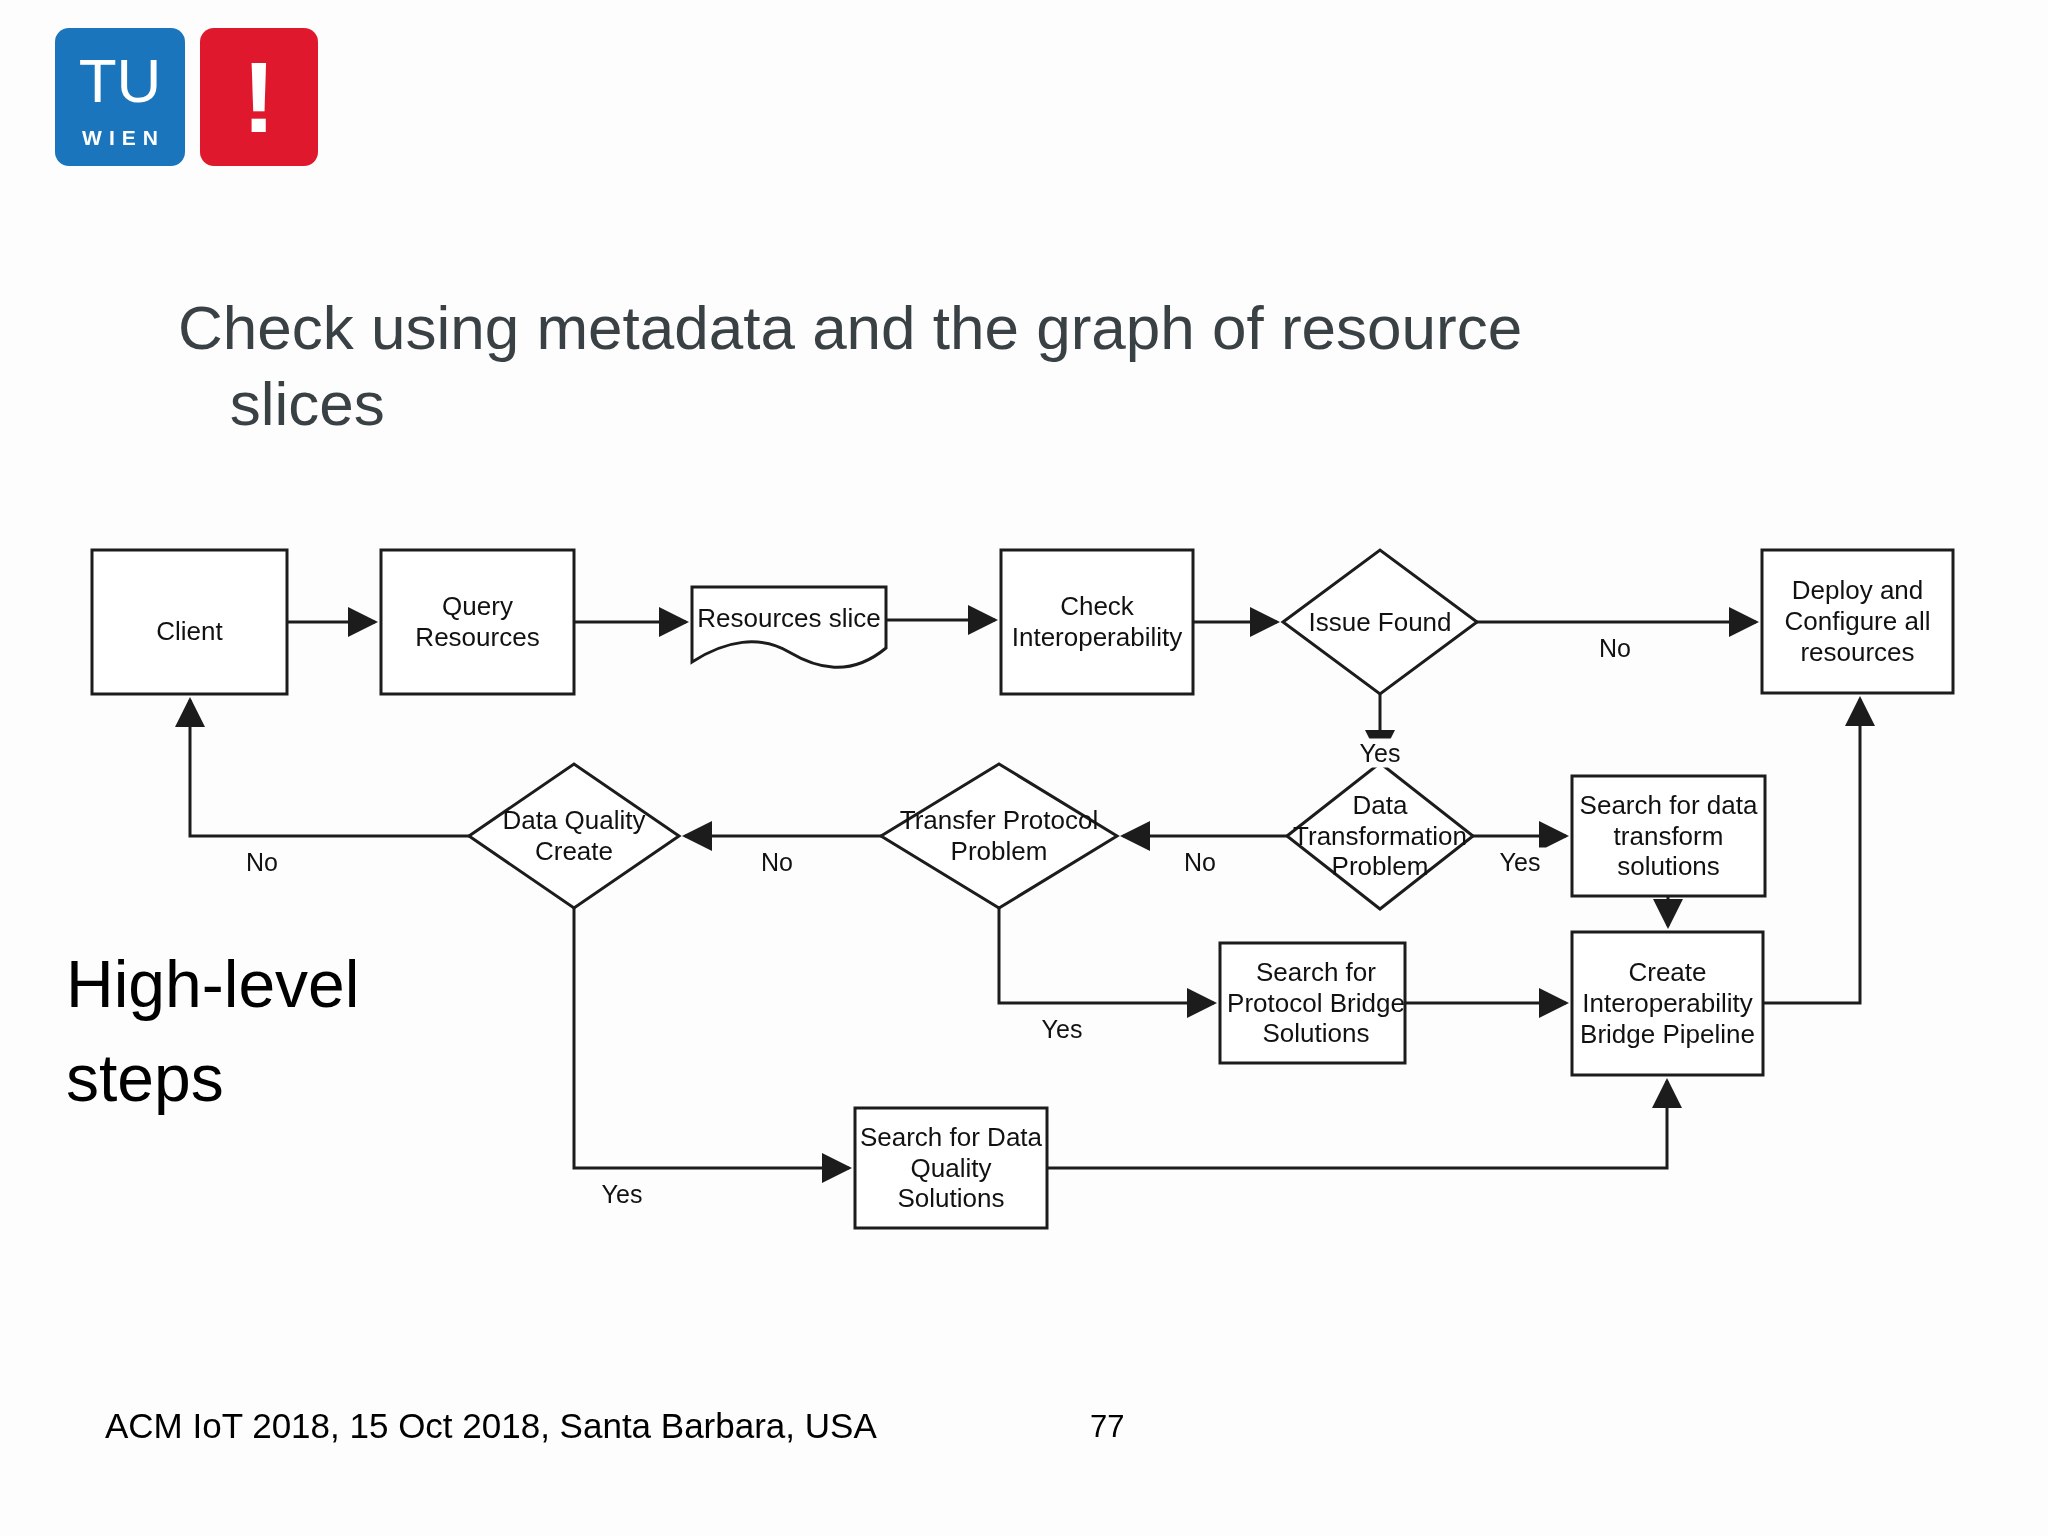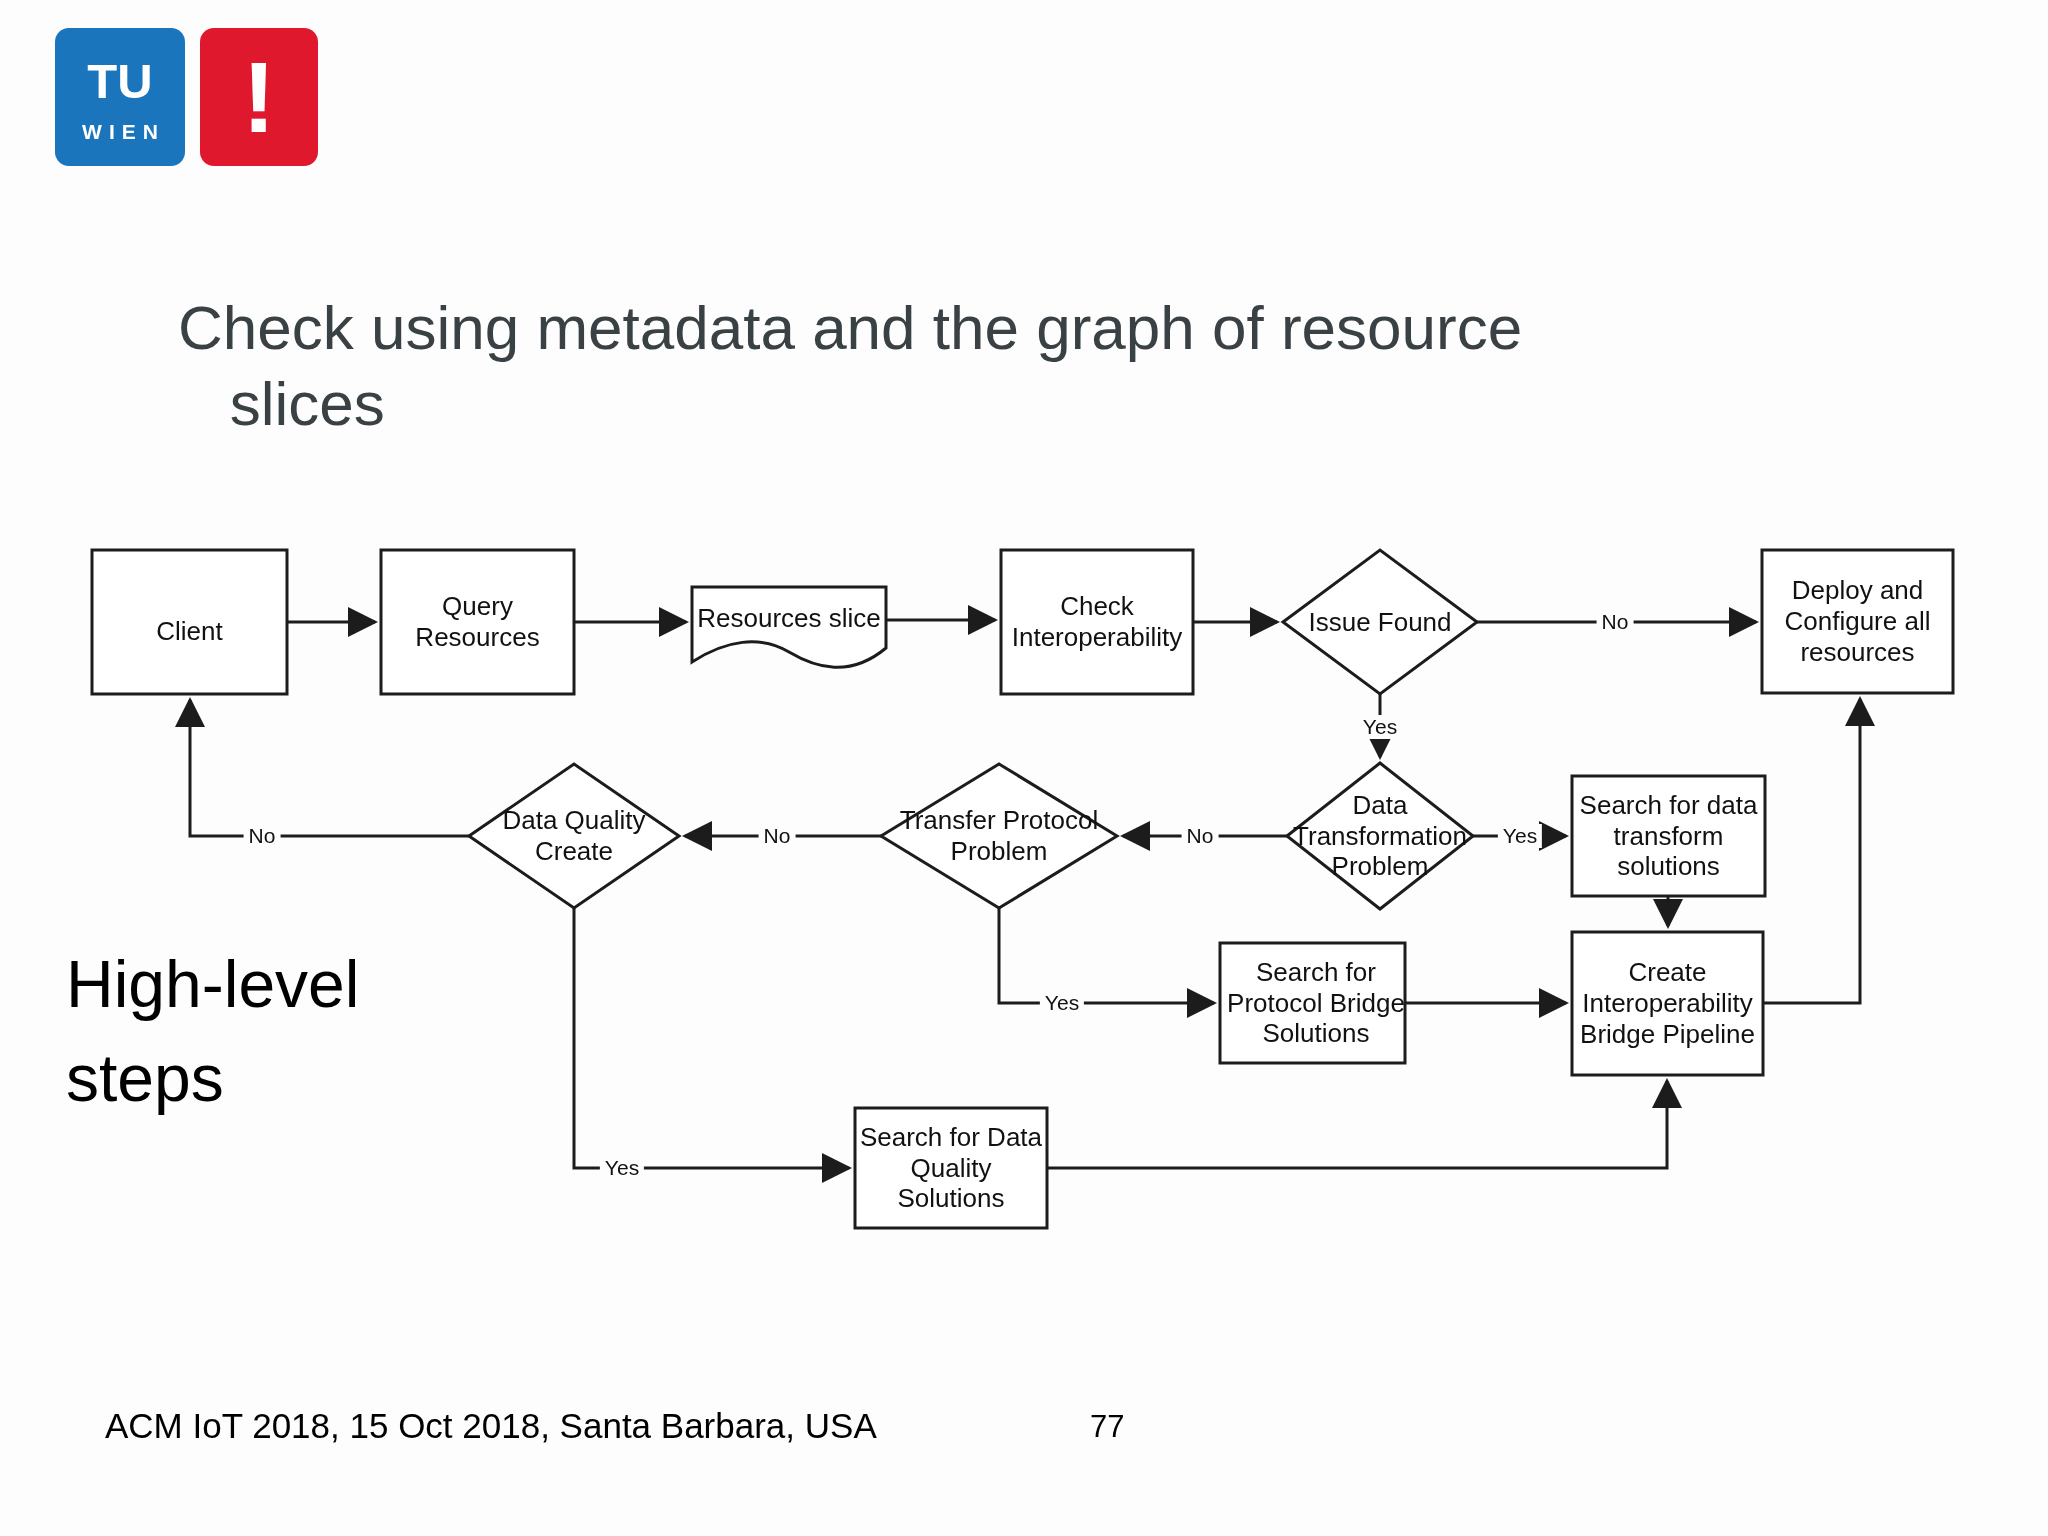--- a/index.html
+++ b/index.html
@@ -6,21 +6,21 @@
   .slide{
     position:relative;width:2048px;height:1536px;background:#fdfdfd;
     font-family:"Liberation Sans", sans-serif;overflow:hidden;color:#1a1a1a;
   }
   
   .logo-tu{
     position:absolute;left:55px;top:28px;width:130px;height:138px;
     background:#1a75bc;border-radius:14px;display:flex;flex-direction:column;
     align-items:center;justify-content:center;color:#fff;
   }
-  .logo-tu .tu{font-size:49px;font-weight:bold;line-height:1;margin-top:6px;}
+  .logo-tu .tu{font-size:62px;font-weight:normal;line-height:1;margin-top:6px;}
   .logo-tu .wien{font-size:21px;font-weight:bold;letter-spacing:7px;margin-top:14px;margin-left:7px;}
   .logo-excl{
     position:absolute;left:200px;top:28px;width:118px;height:138px;
     background:#e0182d;border-radius:14px;display:flex;align-items:center;justify-content:center;
     color:#fff;font-size:100px;font-weight:bold;
   }
   .title{
     position:absolute;left:390px;top:62px;font-size:78px;font-weight:bold;
     color:#333b3e;letter-spacing:-1px;
   }
@@ -39,21 +39,21 @@
     position:absolute;left:1090px;top:1409px;font-size:31px;color:#000;
   }
   
   svg.chart{position:absolute;left:0;top:0;width:2048px;height:1536px;}
   .node{
     position:absolute;display:flex;align-items:center;justify-content:center;
     text-align:center;font-size:26px;line-height:1.18;white-space:pre-line;color:#111;
   }
   .edge-label{
     position:absolute;transform:translate(-50%,-50%);background:#fdfdfd;
-    padding:0 5px;font-size:21px;color:#111;
+    padding:0 5px;font-size:25px;color:#111;margin-top:26px;
   }
 </style>
 </head>
 <body>
 
 <div class="slide">
 
   <div class="logo-tu">
     <div class="tu">TU</div>
     <div class="wien">WIEN</div>

